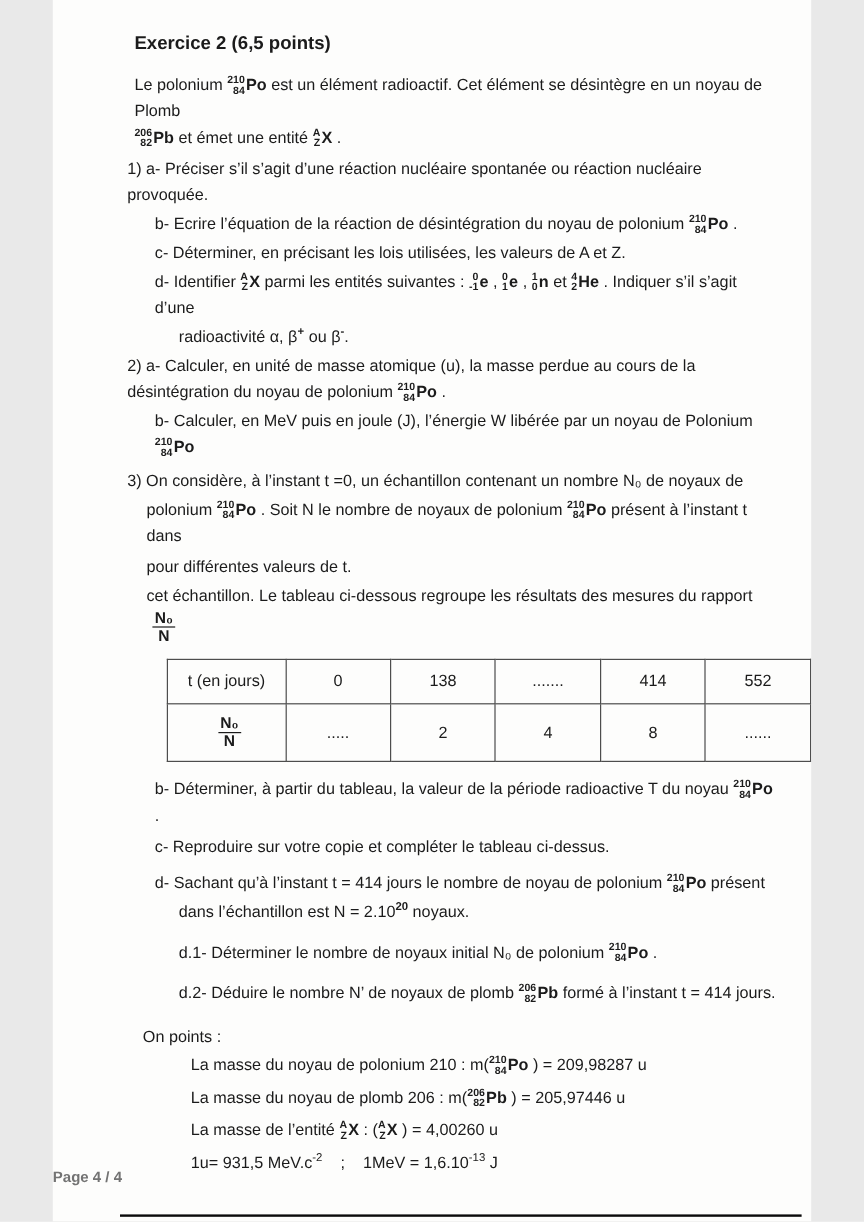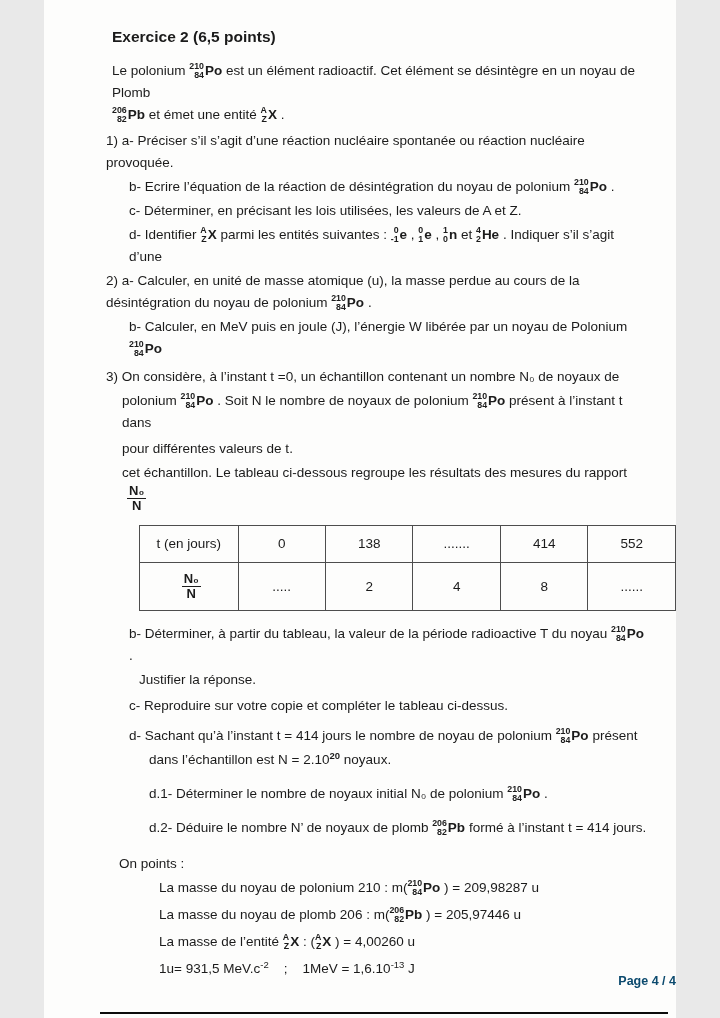--- a/index.html
+++ b/index.html
@@ -28,37 +28,38 @@
   .frac{display:inline-block;vertical-align:middle;text-align:center;font-weight:bold;
         font-size:13px;line-height:14px;margin-left:5px;}
   .frac .ftop{display:block;border-bottom:1.5px solid #1b1b1b;padding:0 2px;}
   .frac .fbot{display:block;}
   .qtable{border-collapse:collapse;margin:12px 0 12px 95px;border-radius:25px;}
   .qtable td{border:1.6px solid #4d4d4d;text-align:center;padding:0;vertical-align:middle;}
   .qtable tr.hdr td{height:37px;}
   .qtable tr.val td{height:48px;}
   .c0{width:99px;}
   .cn{width:88px;}
-  .footer{position:absolute;left:0;right:0;bottom:26px;text-align:right;
-          font-size:12.5px;font-weight:bold;color:#0c4a6e;}
+  .footer{position:absolute;left:0;right:0;bottom:26px;text-align:left;
+          font-size:12.5px;font-weight:bold;color:#737373;}
   .scanline{position:absolute;left:56px;right:8px;bottom:4px;height:2px;background:#0b0b0b;}
 </style>
 </head>
 <body>
 
 <div class="page">
 
   <div class="title">Exercice 2 (6,5 points)</div>
 
   <div class="p m-intro mt12">Le polonium <span class="nuc"><span class="pre"><span>210</span><span>84</span></span><span class="sym">Po</span></span> est un élément radioactif. Cet élément se désintègre en un noyau de Plomb<br><span class="nuc"><span class="pre"><span>206</span><span>82</span></span><span class="sym">Pb</span></span> et émet une entité <span class="nuc"><span class="pre"><span>A</span><span>Z</span></span><span class="sym">X</span></span> .</div>
 
   <div class="p m-q mt4"><b>1) a-</b> Préciser s’il s’agit d’une réaction nucléaire spontanée ou réaction nucléaire provoquée.</div>
   <div class="p m-sub"><b>b-</b> Ecrire l’équation de la réaction de désintégration du noyau de polonium <span class="nuc"><span class="pre"><span>210</span><span>84</span></span><span class="sym">Po</span></span> .</div>
   <div class="p m-sub"><b>c-</b> Déterminer, en précisant les lois utilisées, les valeurs de <b>A</b> et <b>Z</b>.</div>
   <div class="p m-sub"><b>d-</b> Identifier <span class="nuc"><span class="pre"><span>A</span><span>Z</span></span><span class="sym">X</span></span> parmi les entités suivantes : <span class="nuc"><span class="pre"><span>0</span><span>-1</span></span><span class="sym">e</span></span> , <span class="nuc"><span class="pre"><span>0</span><span>1</span></span><span class="sym">e</span></span> , <span class="nuc"><span class="pre"><span>1</span><span>0</span></span><span class="sym">n</span></span> et <span class="nuc"><span class="pre"><span>4</span><span>2</span></span><span class="sym">He</span></span> . Indiquer s’il s’agit d’une</div>
+  <div class="p m-sub2">radioactivité <b>α, β</b><sup style="font-weight: bold;">+</sup><b> ou β</b><sup style="font-weight: bold;">-</sup>.</div>
 
   <div class="p m-q"><b>2) a-</b> Calculer, en unité de masse atomique (<b>u</b>), la masse perdue au cours de la<br>désintégration du noyau de polonium <span class="nuc"><span class="pre"><span>210</span><span>84</span></span><span class="sym">Po</span></span> .</div>
   <div class="p m-sub"><b>b-</b> Calculer, en <b>MeV</b> puis en joule (<b>J</b>), l’énergie <b>W</b> libérée par un noyau de Polonium <span class="nuc"><span class="pre"><span>210</span><span>84</span></span><span class="sym">Po</span></span></div>
 
   <div class="p m-q mt6"><b>3)</b> On considère, à l’instant <b>t =0</b>, un échantillon contenant un nombre <b>N₀</b> de noyaux de</div>
   <div class="p m-cont">polonium <span class="nuc"><span class="pre"><span>210</span><span>84</span></span><span class="sym">Po</span></span> . Soit <b>N</b> le nombre de noyaux de polonium <span class="nuc"><span class="pre"><span>210</span><span>84</span></span><span class="sym">Po</span></span> présent à l’instant <b>t</b> dans</div>
   <div class="p m-cont mt4">pour différentes valeurs de <b>t</b>.</div>
   <div class="p m-cont">cet échantillon. Le tableau ci-dessous regroupe les résultats des mesures du rapport<span class="frac"><span class="ftop">N₀</span><span class="fbot">N</span></span></div>
 
   <table class="qtable">
@@ -76,21 +77,20 @@
       <td class="cn">.....</td>
       <td class="cn"><b>2</b></td>
       <td class="cn"><b>4</b></td>
       <td class="cn"><b>8</b></td>
       <td class="cn">......</td>
     </tr>
   </tbody>
     </table>
 
   <div class="p m-sub"><b>b-</b> Déterminer, à partir du tableau, la valeur de la période radioactive <b>T</b> du noyau <span class="nuc"><span class="pre"><span>210</span><span>84</span></span><span class="sym">Po</span></span> .</div>
-  <div class="p m-just">Justifier la réponse.</div>
   <div class="p m-sub mt4"><b>c-</b> Reproduire sur votre copie et compléter le tableau ci-dessus.</div>
   <div class="p m-sub mt8"><b>d-</b> Sachant qu’à l’instant <b>t = 414 jours</b> le nombre de noyau de polonium <span class="nuc"><span class="pre"><span>210</span><span>84</span></span><span class="sym">Po</span></span> présent</div>
   <div class="p m-sub2">dans l’échantillon est <b>N = 2.10</b><sup style="font-weight: bold;">20</sup> noyaux.</div>
   <div class="p m-sub2 mt12"><b>d.1-</b> Déterminer le nombre de noyaux initial <b>N₀</b> de polonium <span class="nuc"><span class="pre"><span>210</span><span>84</span></span><span class="sym">Po</span></span> .</div>
   <div class="p m-sub2 mt12"><b>d.2-</b> Déduire le nombre <b>N’</b> de noyaux de plomb <span class="nuc"><span class="pre"><span>206</span><span>82</span></span><span class="sym">Pb</span></span> formé à l’instant <b>t = 414 jours</b>.</div>
 
   <div class="p m-don mt14">On points :</div>
   <div class="p m-give given">La masse du noyau de polonium 210 : m(<span class="nuc"><span class="pre"><span>210</span><span>84</span></span><span class="sym">Po</span></span> ) = 209,98287 u</div>
   <div class="p m-give given">La masse du noyau de plomb 206 : m(<span class="nuc"><span class="pre"><span>206</span><span>82</span></span><span class="sym">Pb</span></span> ) = 205,97446 u</div>
   <div class="p m-give given">La masse de l’entité <span class="nuc"><span class="pre"><span>A</span><span>Z</span></span><span class="sym">X</span></span> : (<span class="nuc"><span class="pre"><span>A</span><span>Z</span></span><span class="sym">X</span></span> ) = 4,00260 u</div>

